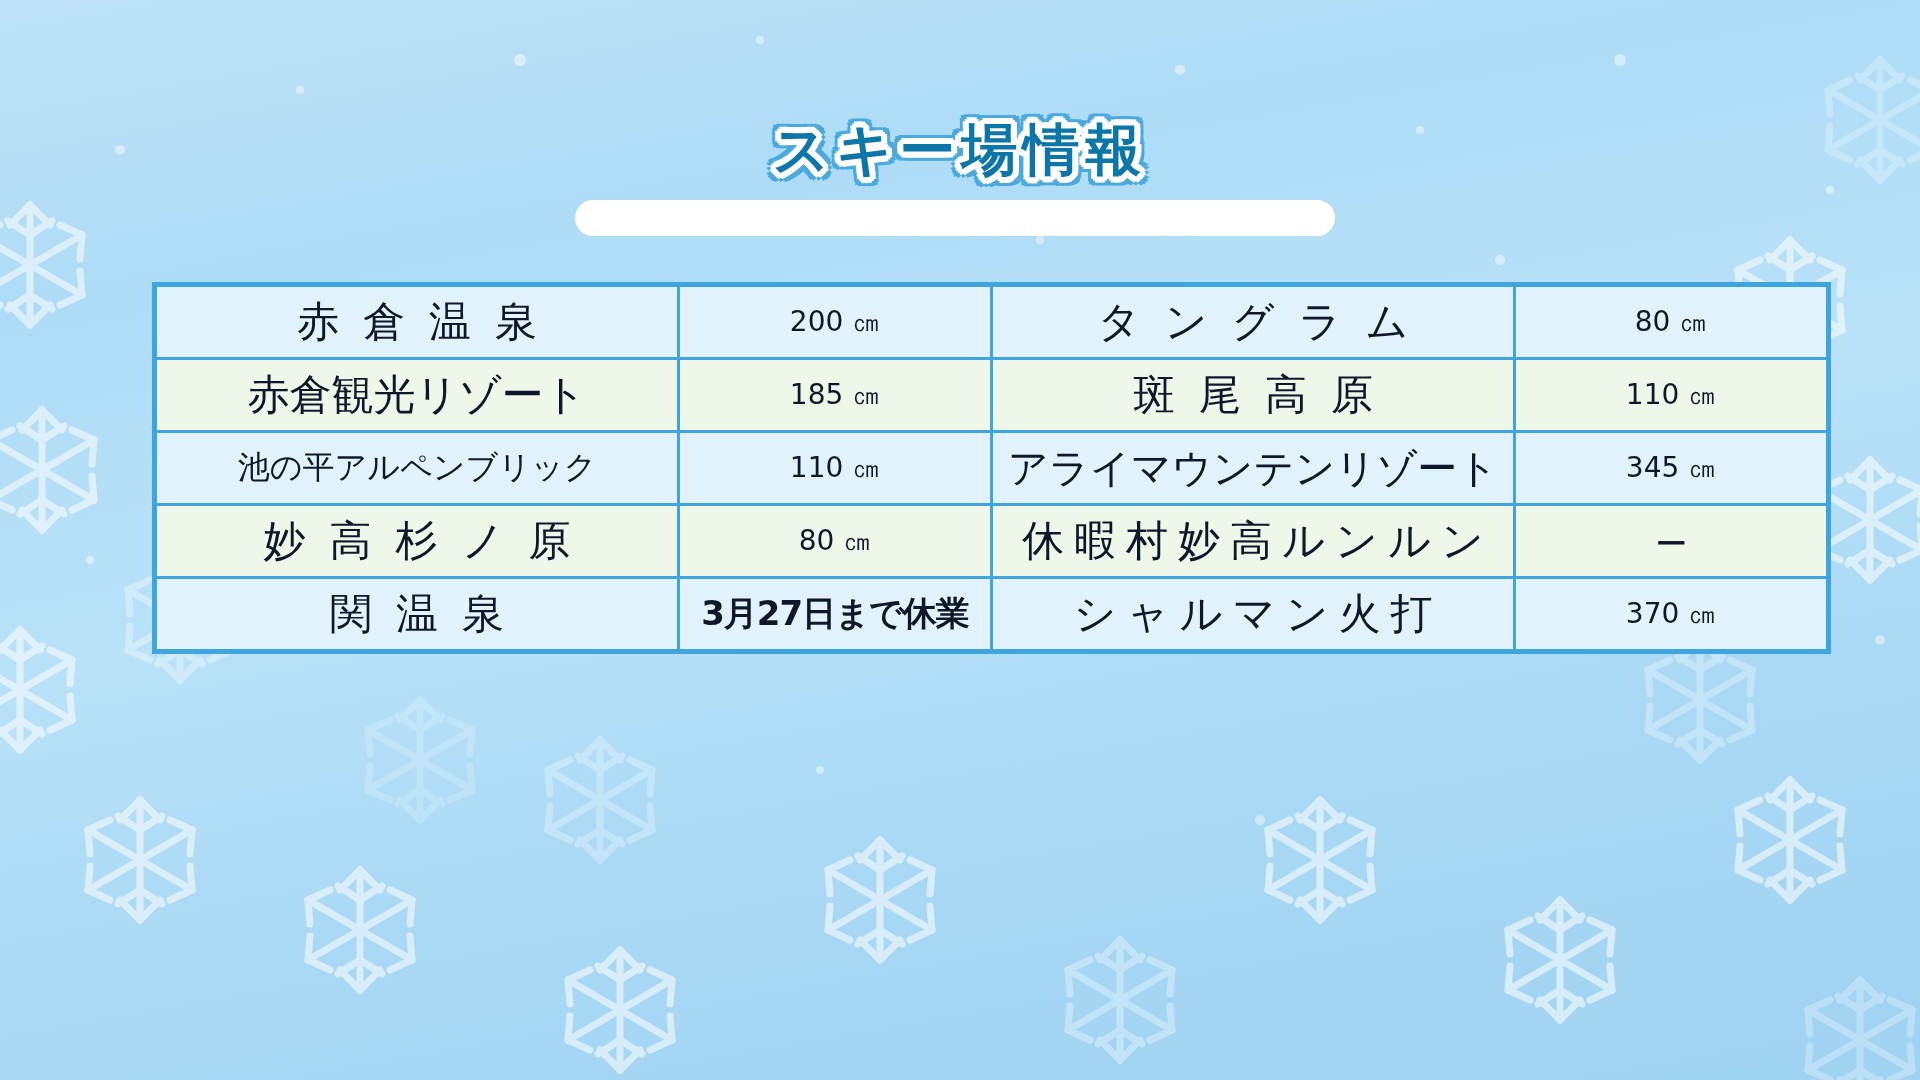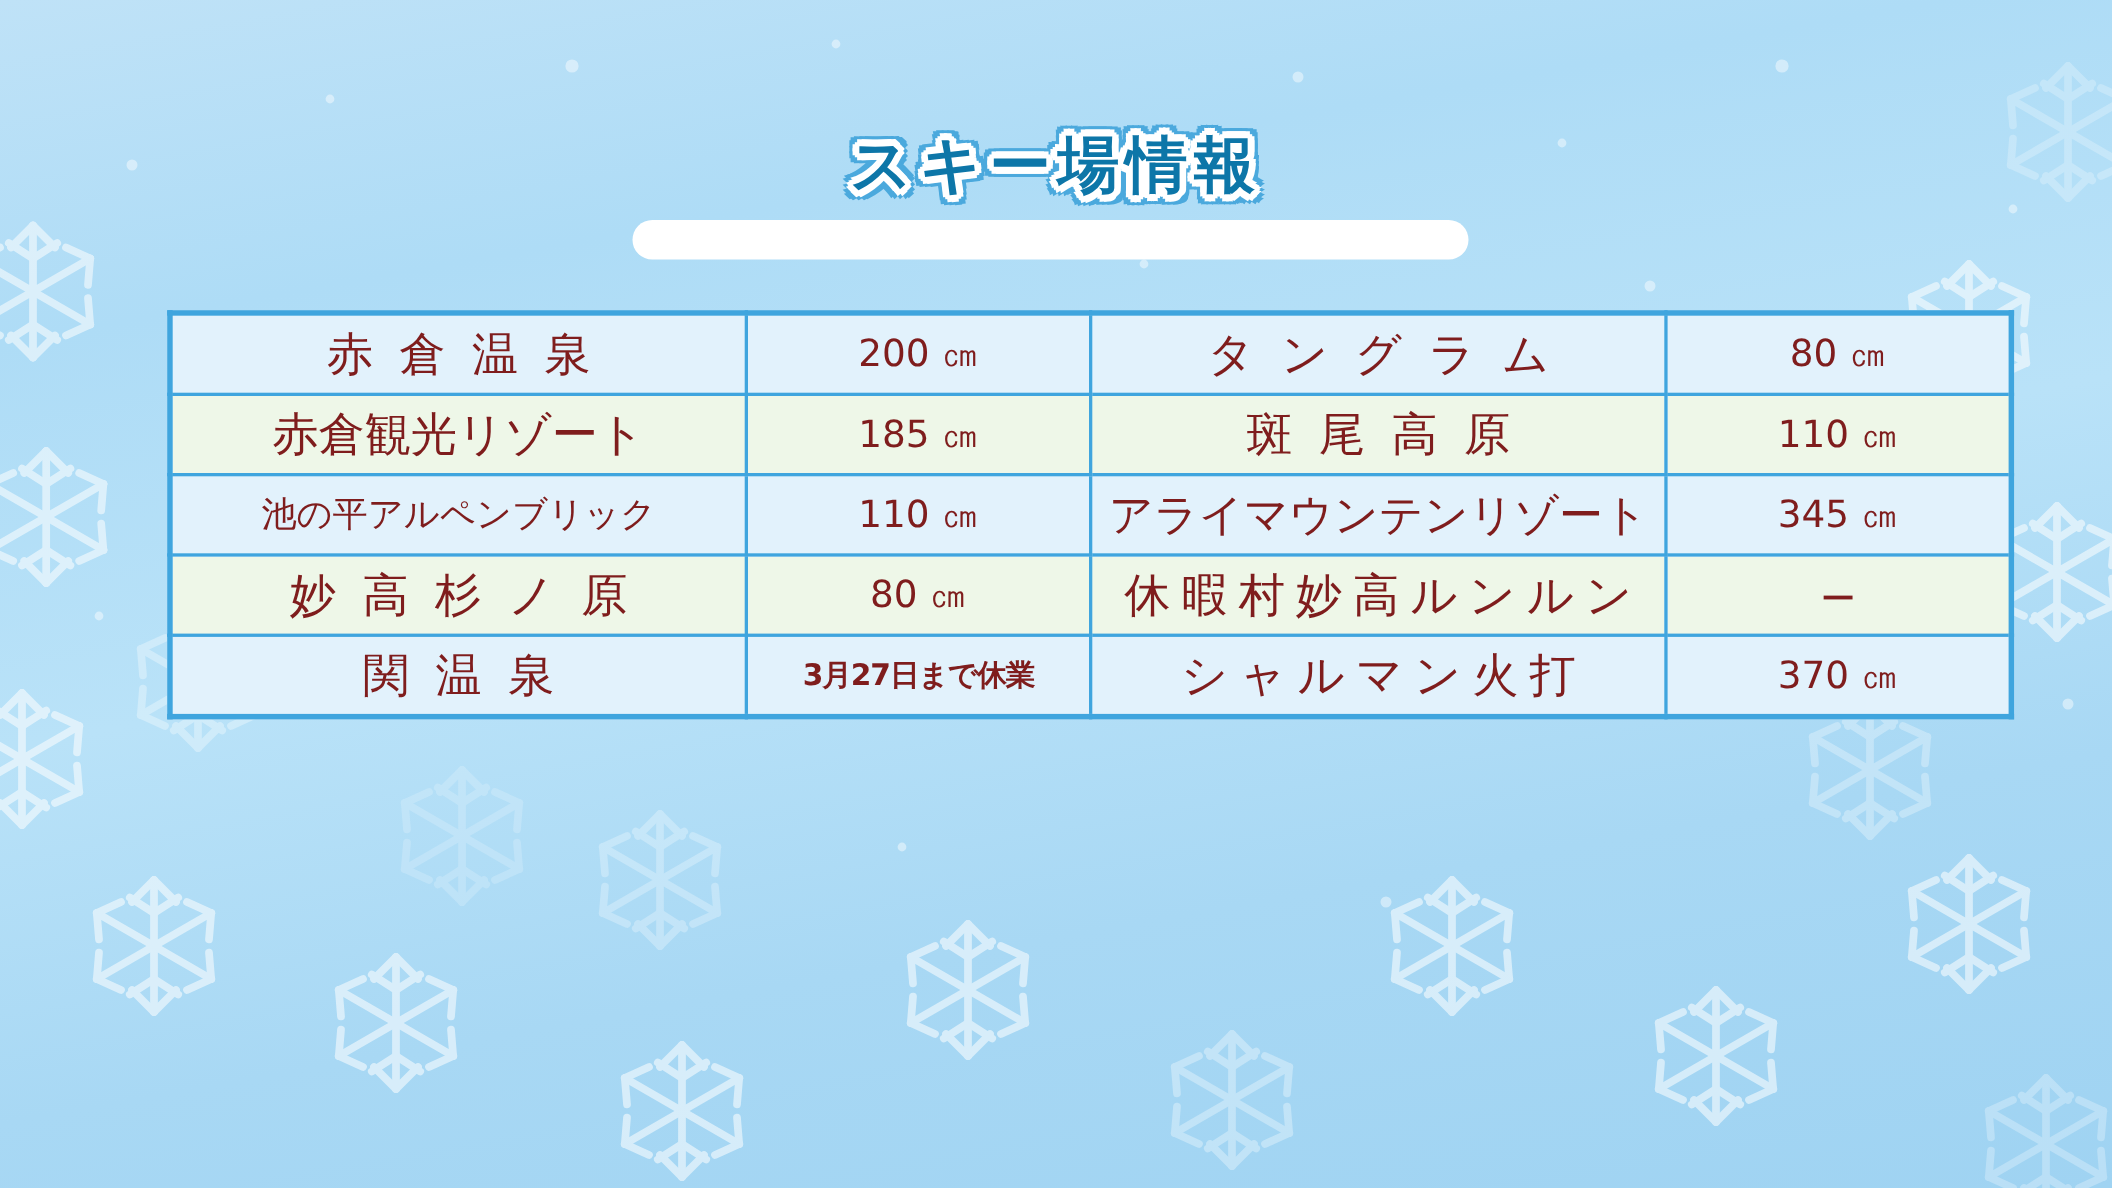--- a/index.html
+++ b/index.html
@@ -44,39 +44,39 @@
     position:absolute;left:152px;top:282px;width:1621px;z-index:5;
     border-collapse:collapse;
     table-layout:fixed;
     border:5px solid #3fa5de;
     background:#e6f3fb;
   }
   #ski-table td{
     border:3px solid #3fa5de;
     height:70px;
     padding:0 10px;
-    color:#7f1d1d;
+    color:#0f172a;
     font-family:"DejaVu Sans","Liberation Sans",sans-serif;
     vertical-align:middle;
     overflow:hidden;
     white-space:nowrap;
   }
   .col-name{width:500px;text-align:center;font-size:42px;}
-  .col-val {width:290px;text-align:center;font-size:34px;}
+  .col-val {width:290px;text-align:center;font-size:28px;}
 
   tr.band-a td{background:#e2f2fc;}
   tr.band-b td{background:#eef7e8;}
 
   
   .sp-wide   {letter-spacing:24px;text-indent:24px;}
   .sp-mid    {letter-spacing:10px;text-indent:10px;}
   .sp-tight  {letter-spacing:0px;}
   .sp-narrow {letter-spacing:0px;font-size:32px;}
   .sp-xnarrow{letter-spacing:0px;font-size:40px;}
-  .val-small{font-size:27px;letter-spacing:-1px;font-weight:600;}
+  .val-small{font-size:34px;letter-spacing:-1px;font-weight:600;}
   .val-dash{font-size:42px;}
 </style>
 </head>
 <body>
 
 <svg id="bg-snow" width="1920" height="1080" viewBox="0 0 1920 1080">
   <defs>
     <g id="flake">
       <g stroke="#ffffff" stroke-width="7" stroke-linecap="round" fill="none" opacity="0.55">
         <line x1="0" y1="-60" x2="0" y2="60"></line>

